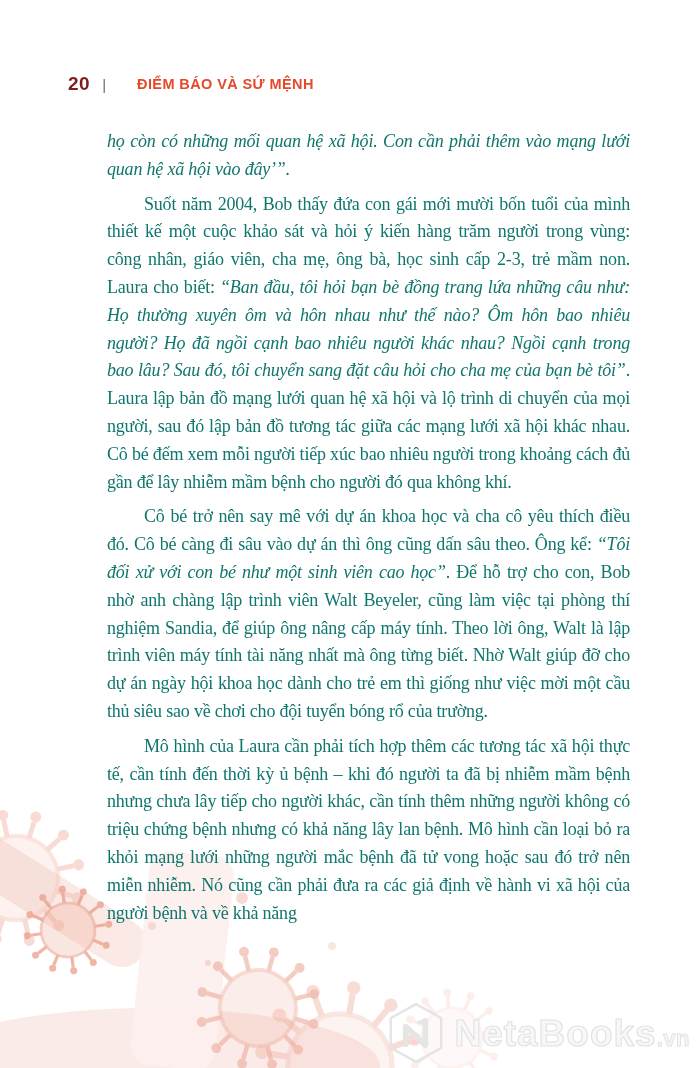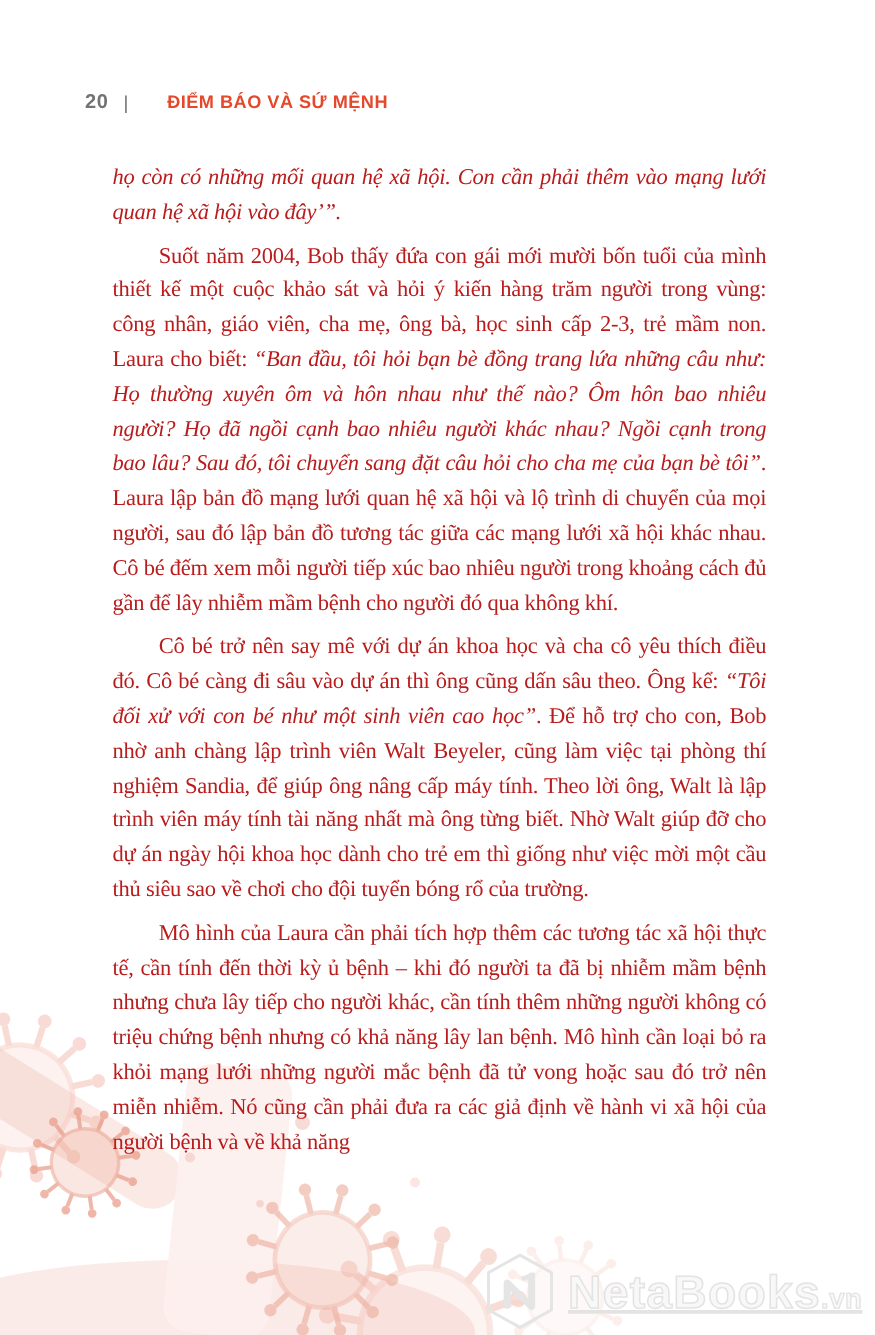--- a/index.html
+++ b/index.html
@@ -10,44 +10,44 @@
     overflow:hidden;
     font-family:"Liberation Serif", serif;
   }
   
   .running-head{
     position:absolute;top:73px;left:68px;
     display:flex;align-items:center;
     font-family:"Liberation Sans", sans-serif;
     font-weight:bold;white-space:nowrap;
   }
-  .pagenum{font-size:16px;color:#737373;letter-spacing:0.5px;}
+  .pagenum{font-size:19px;color:#7f1d1d;letter-spacing:0.5px;}
   .divider{font-size:15px;color:#6d6e71;font-weight:normal;margin:0 11px 0 12px;}
   .runtitle{font-size:14.5px;color:#e4492c;letter-spacing:0.4px;margin-left:20px;}
   
   .body-text{
-    position:absolute;left:90px;top:128px;width:523px;
+    position:absolute;left:107px;top:128px;width:523px;
     font-size:18px;line-height:27.8px;letter-spacing:-0.2px;
-    color:#b91c1c;text-align:justify;
+    color:#0f766e;text-align:justify;
   }
   .para{margin:0 0 7px 0;}
   .para.indent{text-indent:37px;}
   .para em{font-style:italic;}
   
   .watermark{
     position:absolute;right:10px;bottom:4px;
     display:flex;align-items:center;gap:10px;
     font-family:"Liberation Sans", sans-serif;font-weight:bold;
     pointer-events:none;
   }
   .wm-logo{flex:0 0 auto;}
   .wm-text{
     font-size:37px;color:#f8f8f8;
     -webkit-text-stroke:1.2px #e3e3e3;
-    letter-spacing:1px;line-height:1;text-decoration:underline;
+    letter-spacing:1px;line-height:1;
   }
   .wm-tld{font-size:22px;-webkit-text-stroke:1px #e3e3e3;letter-spacing:0.5px;}
   
   .decor{position:absolute;left:0;bottom:0;pointer-events:none;}
 </style>
 </head>
 <body>
 
 <div class="page">
 

